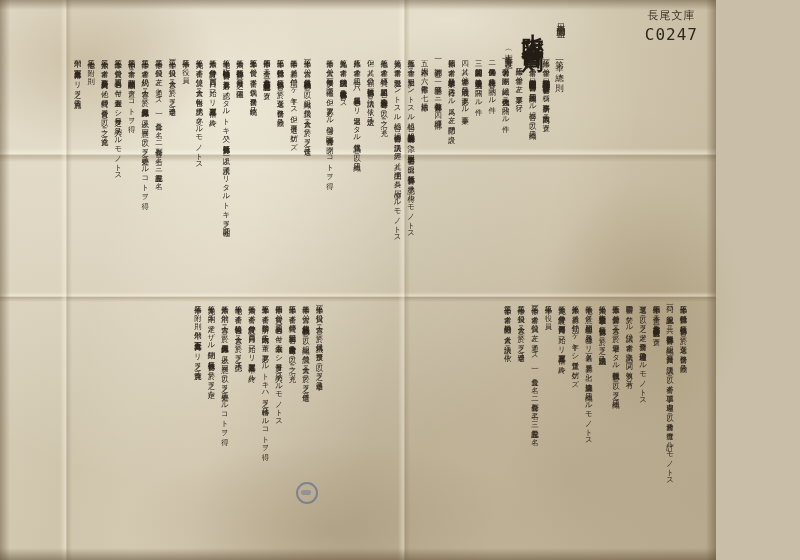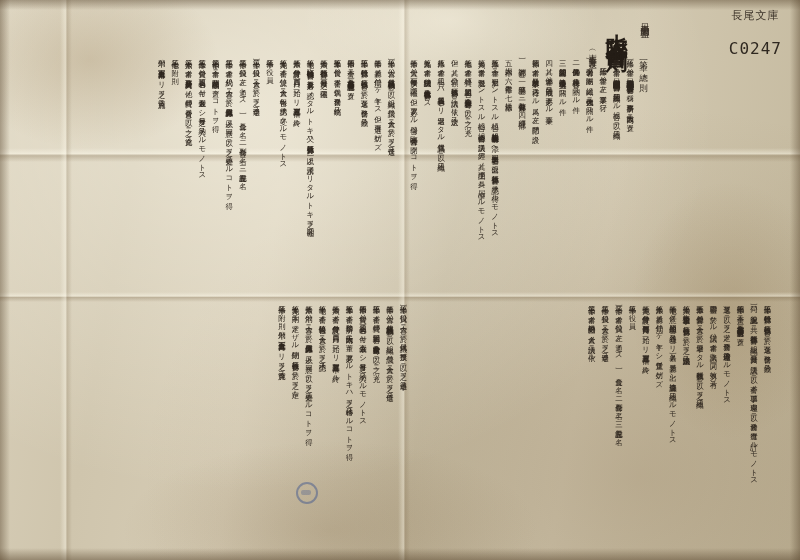--- a/index.html
+++ b/index.html
@@ -2,21 +2,21 @@
 <html><head>
 <meta charset="utf-8">
 <style>
   html,body{margin:0;padding:0;}
   body{
     width:800px;height:560px;overflow:hidden;
     background:#c9bfa8;
     font-family:"DejaVu Serif", serif;
   }
   #sheet{
-    position:relative;width:800px;height:560px;
+    position:relative;width:716px;height:560px;
     background:
       radial-gradient(ellipse at 30% 20%, rgba(255,252,240,0.55), rgba(0,0,0,0) 60%),
       radial-gradient(ellipse at 80% 85%, rgba(120,95,60,0.25), rgba(0,0,0,0) 55%),
       linear-gradient(100deg,#d9d0ba 0%,#cfc5ad 18%,#d6ccb5 35%,#c7bda4 55%,#d2c8b0 72%,#c2b79c 100%);
     box-sizing:border-box;
   }
   
   .stain{position:absolute;border-radius:50%;pointer-events:none;}
   .s1{left:-40px;top:-30px;width:260px;height:180px;background:radial-gradient(ellipse,rgba(150,125,85,.30),rgba(150,125,85,0) 70%);}
   .s2{right:-30px;top:180px;width:200px;height:260px;background:radial-gradient(ellipse,rgba(140,115,75,.28),rgba(140,115,75,0) 70%);}
@@ -29,21 +29,21 @@
   .foldB{top:292px;height:10px;}
   .vfold{position:absolute;top:0;bottom:0;width:12px;pointer-events:none;
          background:linear-gradient(90deg,rgba(255,255,255,0) 0%,rgba(255,252,238,.40) 45%,rgba(120,100,70,.22) 60%,rgba(255,255,255,0) 100%);}
   .vf1{left:60px;}
   .vf2{left:398px;}
 
   
   #stamp{position:absolute;right:18px;top:8px;text-align:center;}
   #stamp .line{font-family:"DejaVu Sans", sans-serif;letter-spacing:1px;}
   #stamp .l1{font-size:11px;color:#3b3228;}
-  #stamp .l2{font-size:16px;color:#2f2820;margin-top:16px;font-family:"DejaVu Sans Mono", monospace;}
+  #stamp .l2{font-size:16px;color:#2f2820;margin-top:2px;font-family:"DejaVu Sans Mono", monospace;}
 
   
   #title-area{position:absolute;right:150px;top:16px;display:flex;flex-direction:row-reverse;align-items:flex-start;gap:6px;}
   .vtext{writing-mode:vertical-rl;text-orientation:upright;}
   #org-name{font-size:9px;color:#3a3128;line-height:1.25;letter-spacing:1px;}
   #main-title{font-size:22px;color:#241d16;font-weight:bold;letter-spacing:3px;}
   #title-note{font-size:8px;color:#3a3128;letter-spacing:1px;margin-top:30px;}
 
   
   .colset{position:absolute;display:flex;flex-direction:row-reverse;align-items:flex-start;}

